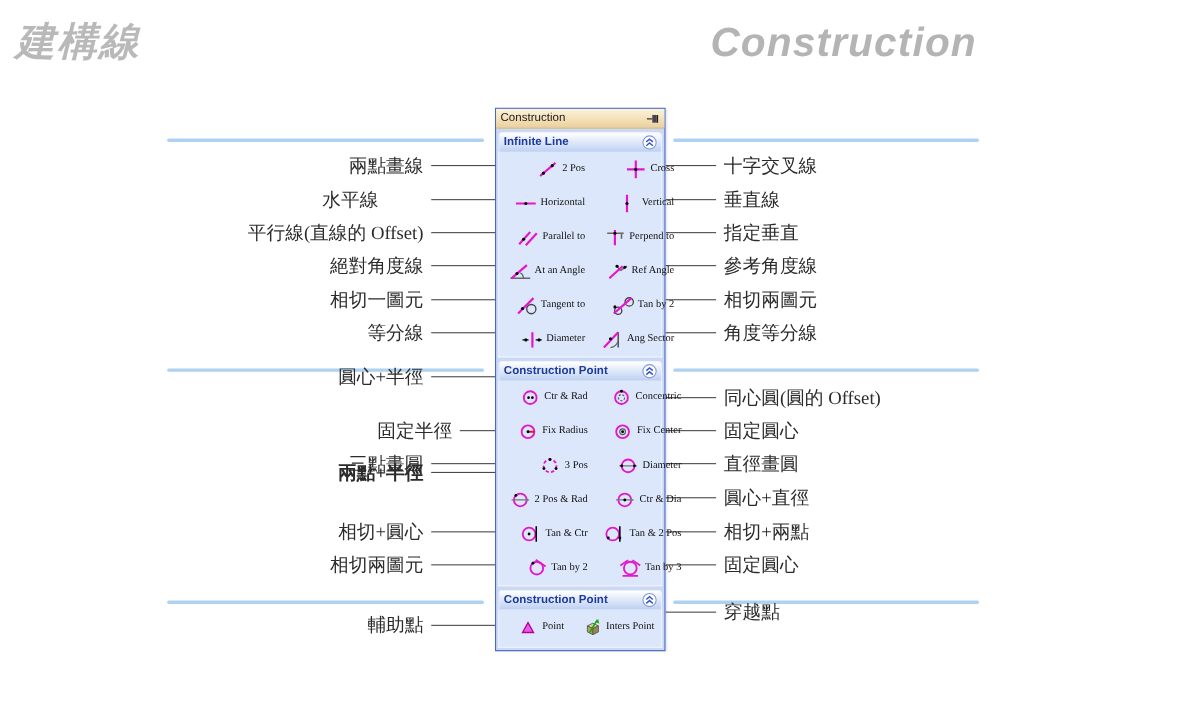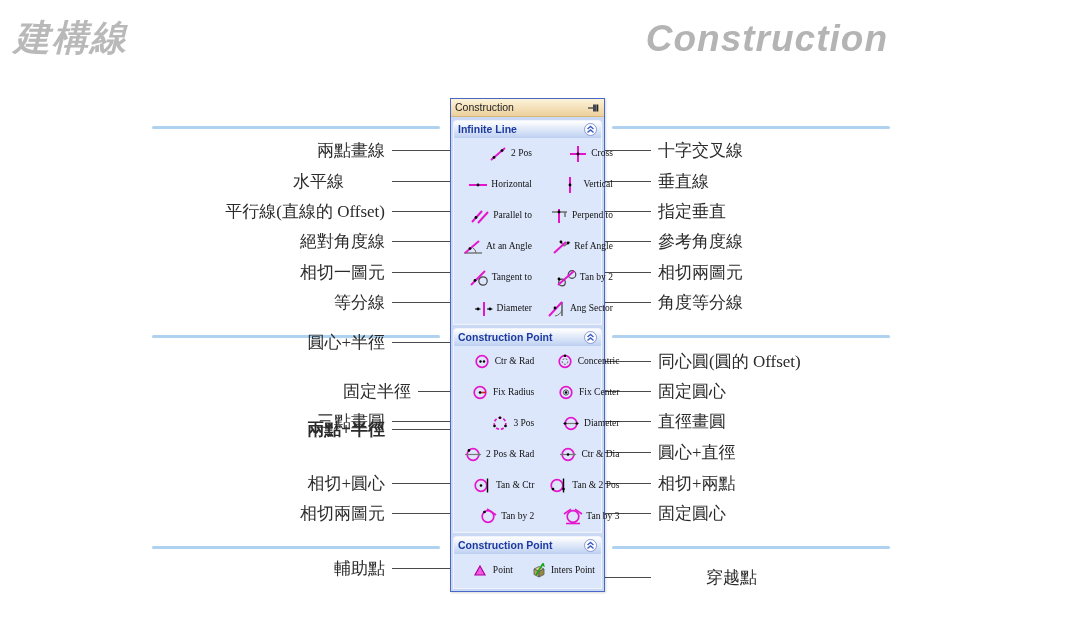--- a/index.html
+++ b/index.html
@@ -166,21 +166,21 @@
         <span class="lbl">圓心+直徑</span>
       </div>
       <div class="callout right" style="top: 471px;">
         <span class="line"></span>
         <span class="lbl">相切+兩點</span>
       </div>
       <div class="callout right" style="top: 501px;">
         <span class="line"></span>
         <span class="lbl">固定圓心</span>
       </div>
-      <div class="callout right" style="top: 565px; gap: 48px;">
+      <div class="callout right" style="top: 544px;">
         <span class="line"></span>
         <span class="lbl">穿越點</span>
       </div>
     </div>
 
   <div class="panel">
     <div class="panel-titlebar">
       <span class="panel-title">Construction</span>
       <span class="pin">
         <svg width="12" height="10" viewBox="0 0 12 10">

